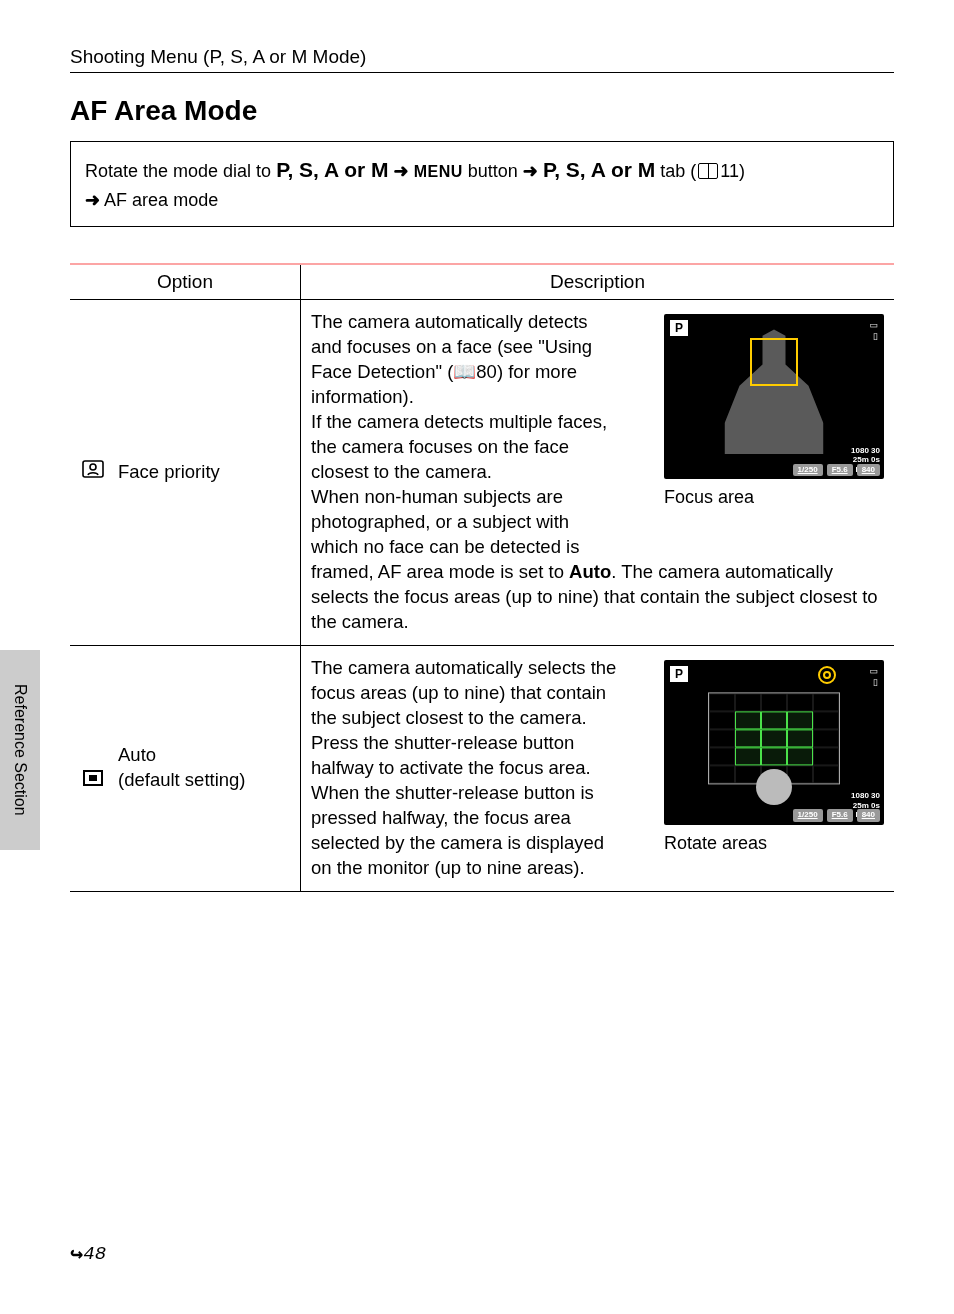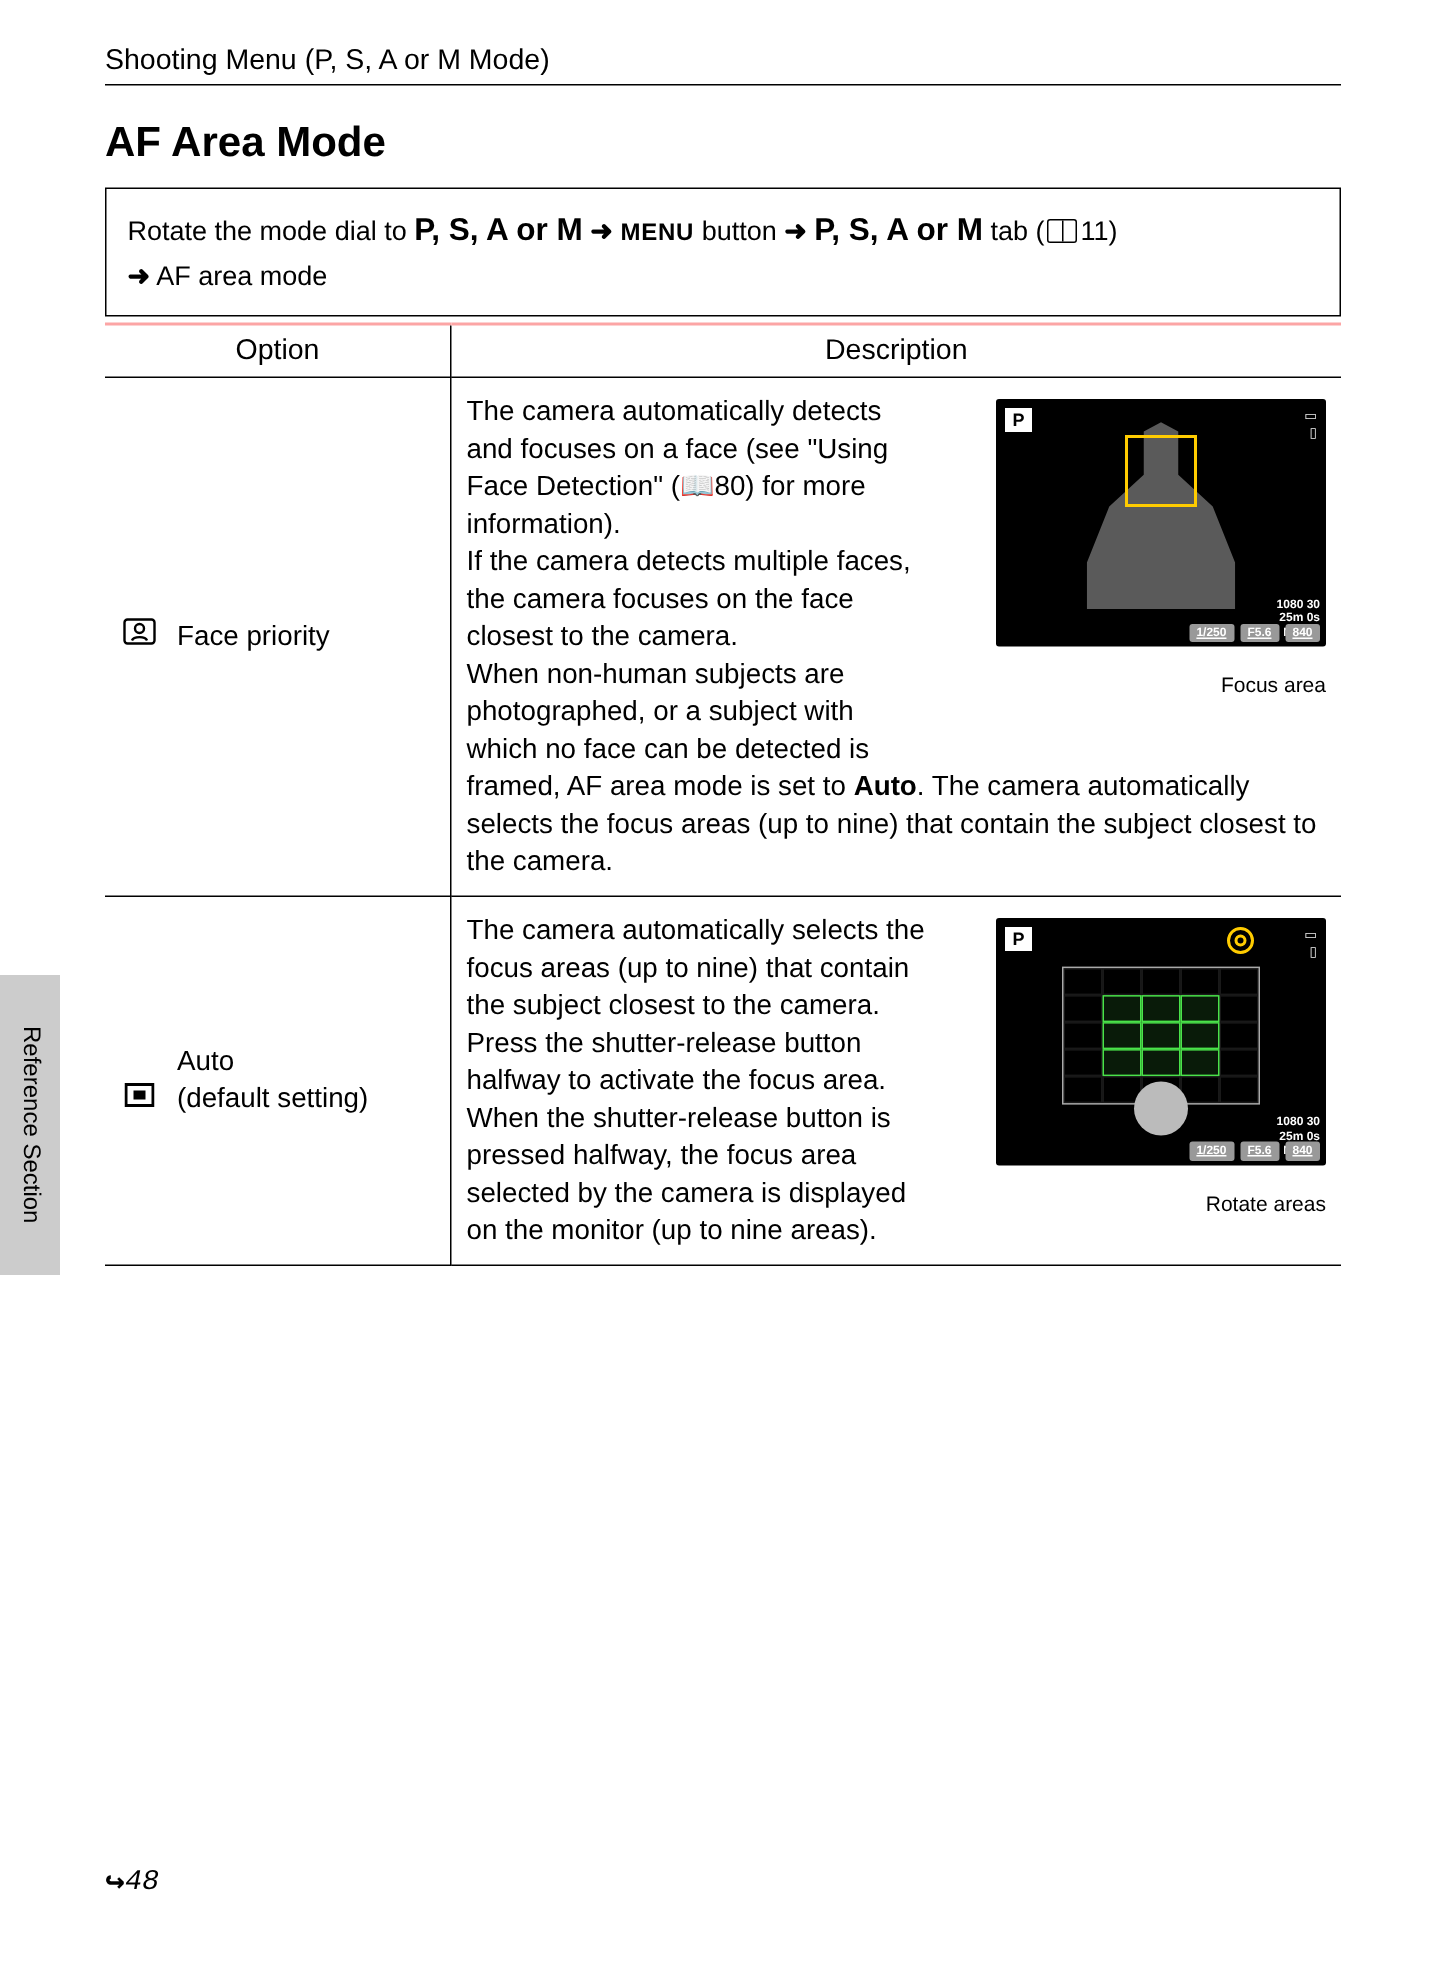--- a/index.html
+++ b/index.html
@@ -6,21 +6,21 @@
     margin: 0;
     padding: 0;
     font-family: Arial, Helvetica, sans-serif;
     background: #fff;
     width: 954px;
     height: 1314px;
     position: relative;
     color: #000;
   }
   .page {
-    padding: 30px 60px 30px 70px;
+    padding: 46px 60px 30px 70px;
     position: relative;
     height: 100%;
     box-sizing: border-box;
   }
   .sidebar-tab {
     position: absolute;
     left: 0;
     top: 650px;
     width: 40px;
     height: 200px;
@@ -41,21 +41,21 @@
     font-size: 19px;
   }
   .section-title {
     font-size: 28px;
     font-weight: bold;
     margin: 22px 0 14px 0;
   }
   .nav-box {
     border: 1px solid #000;
     padding: 12px 14px;
-    margin-bottom: 4px;
+    margin-bottom: 36px;
     font-size: 18px;
     line-height: 1.55;
   }
   .intro {
     font-size: 19px;
     margin-bottom: 14px;
   }
   table.af {
     width: 100%;
     border-collapse: collapse;
@@ -105,23 +105,23 @@
   }
   .lcd-screen {
     background: #000;
     width: 220px;
     height: 165px;
     position: relative;
     border-radius: 2px;
     overflow: hidden;
   }
   .lcd-caption {
-    text-align: right;
-    font-size: 14px;
-    margin-top: 16px;
+    text-align: left;
+    font-size: 18px;
+    margin-top: 6px;
   }
   .p-badge {
     position: absolute;
     top: 6px;
     left: 6px;
     background: #fff;
     color: #000;
     width: 18px;
     height: 16px;
     font-size: 12px;

